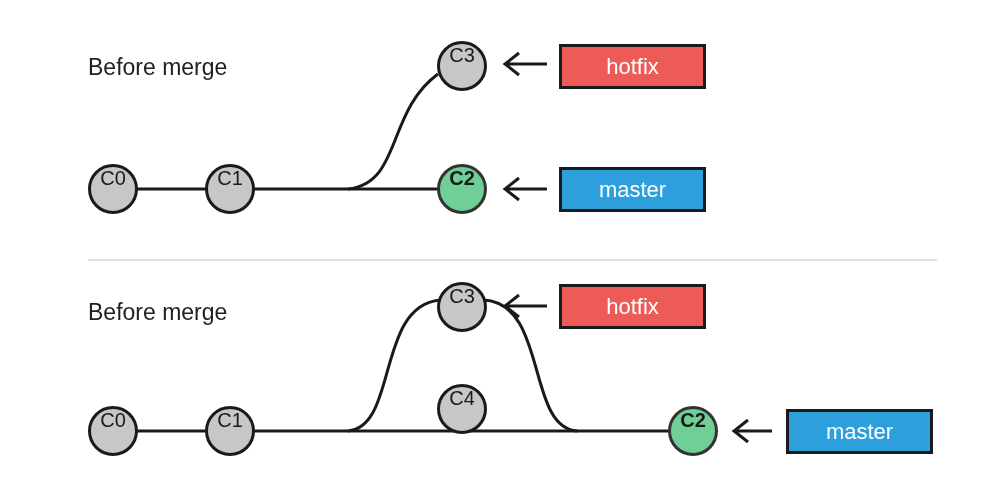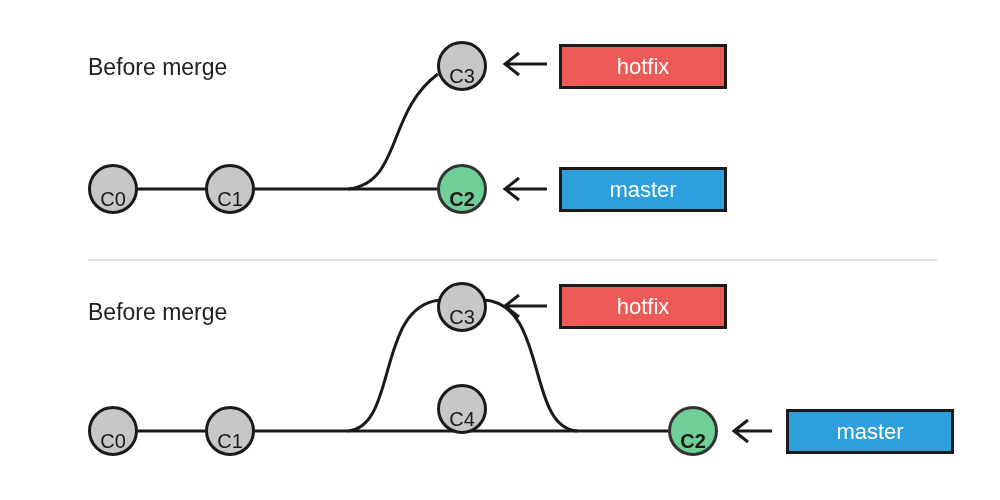--- a/index.html
+++ b/index.html
@@ -39,33 +39,33 @@
   }
   .commit {
     position: absolute;
     width: 50px;
     height: 50px;
     box-sizing: border-box;
     border: 3px solid var(--stroke, #1a1a1a);
     border-radius: 50%;
     background: var(--commit-fill, #c7c7c7);
     display: flex;
-    align-items: flex-end;
+    align-items: flex-start;
     justify-content: center;
     font-size: 20px;
     color: #1a1a1a;
   }
   .commit.highlight {
     background: var(--commit-highlight-fill, #6fcf97);
     border-color: #333333;
     font-weight: bold;
   }
   .branch-label {
     position: absolute;
-    width: 168px;
+    width: 147px;
     height: 45px;
     box-sizing: border-box;
     border: 3px solid var(--stroke, #1a1a1a);
     display: flex;
     align-items: center;
     justify-content: center;
     font-size: 22px;
     color: var(--branch-label-color, #ffffff);
   }
   .branch-label.hotfix { background: var(--hotfix-fill, #ec5b57); }

